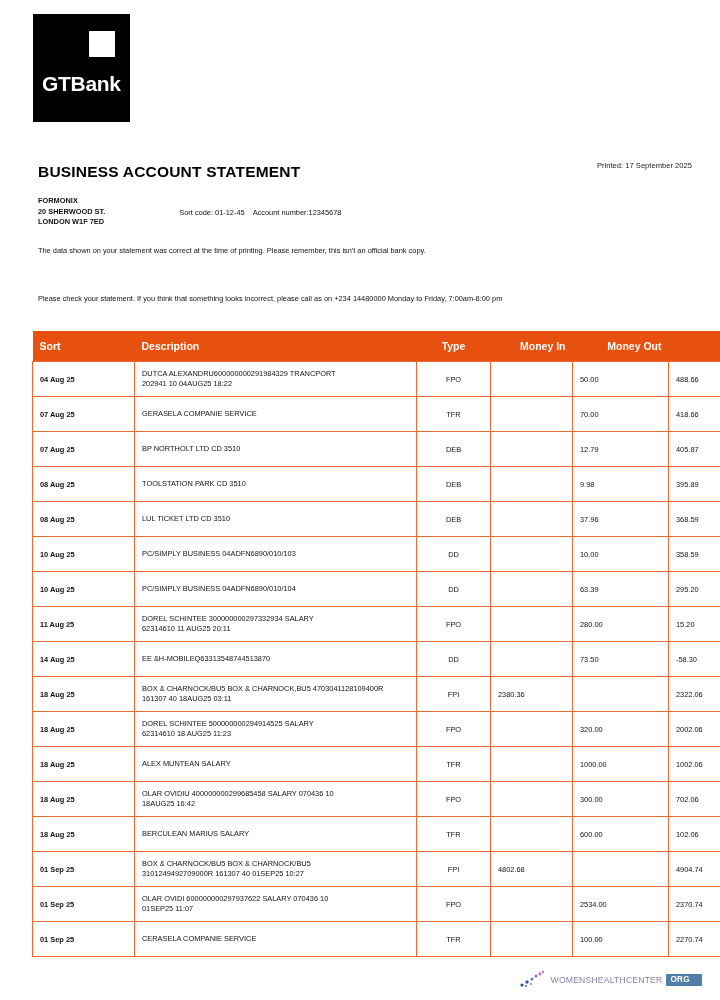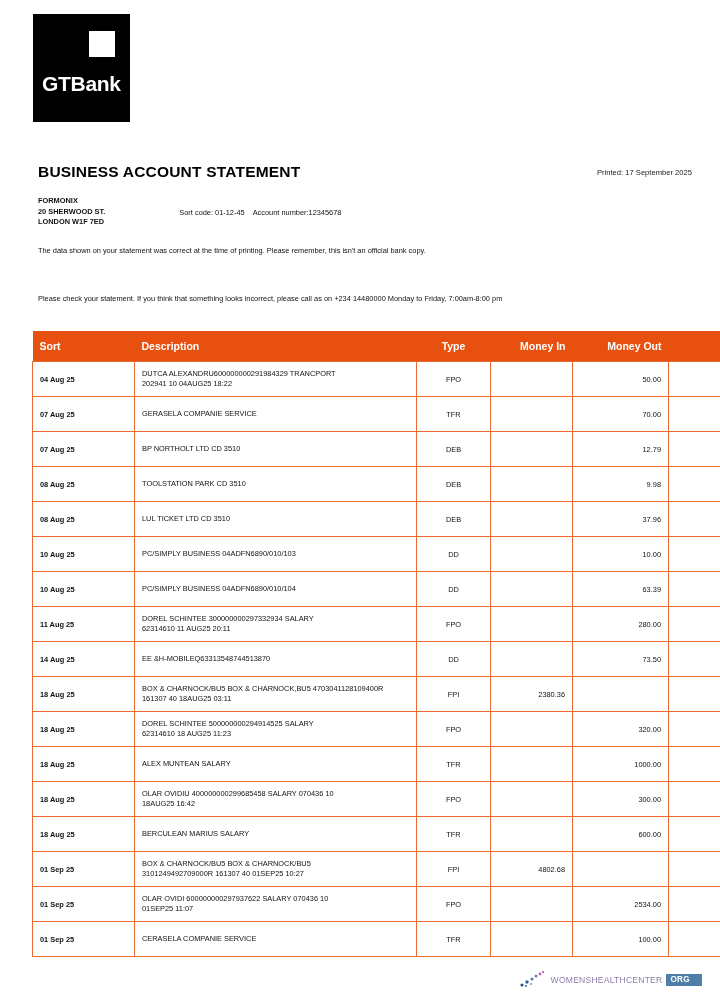--- a/index.html
+++ b/index.html
@@ -59,21 +59,20 @@
     font-weight: bold;
     letter-spacing: 0.2px;
     color: #000000;
   }
   .printed-date {
     position: absolute;
     right: 28px;
     top: 161px;
     font-size: 7.6px;
     color: #222;
-    margin-top: 7px;
   }
 
   
   .addr-block {
     position: absolute;
     left: 38px;
     top: 196px;
     font-size: 7.4px;
     line-height: 10.6px;
     font-weight: bold;
@@ -154,21 +153,21 @@
     white-space: nowrap;
   }
   td.td-desc {
     padding-left: 16px;
     line-height: 10.5px;
   }
   td.td-type {
     text-align: center;
   }
   td.td-in, td.td-out, td.td-bal {
-    text-align: right;
+    text-align: left;
     padding-right: 12px;
     white-space: nowrap;
     margin-top: 44px;
   }
   .desc-l2 { display: block; }
 
   
   .footer-mark {
     position: absolute;
     right: 18px;

